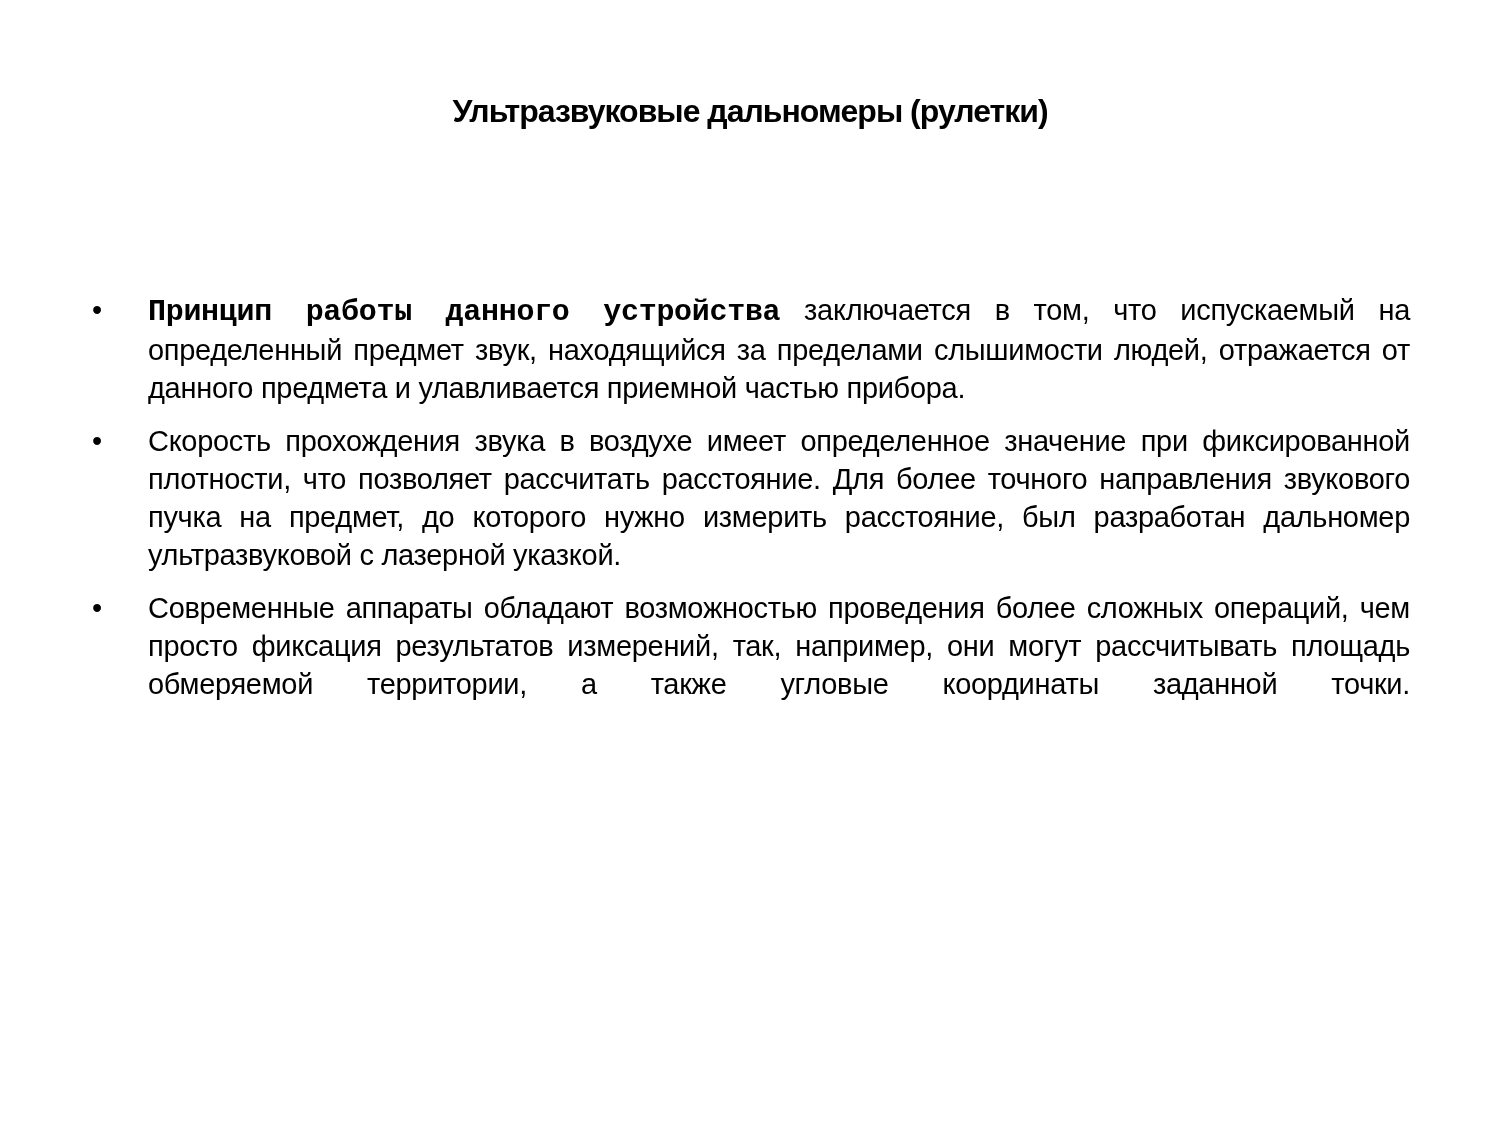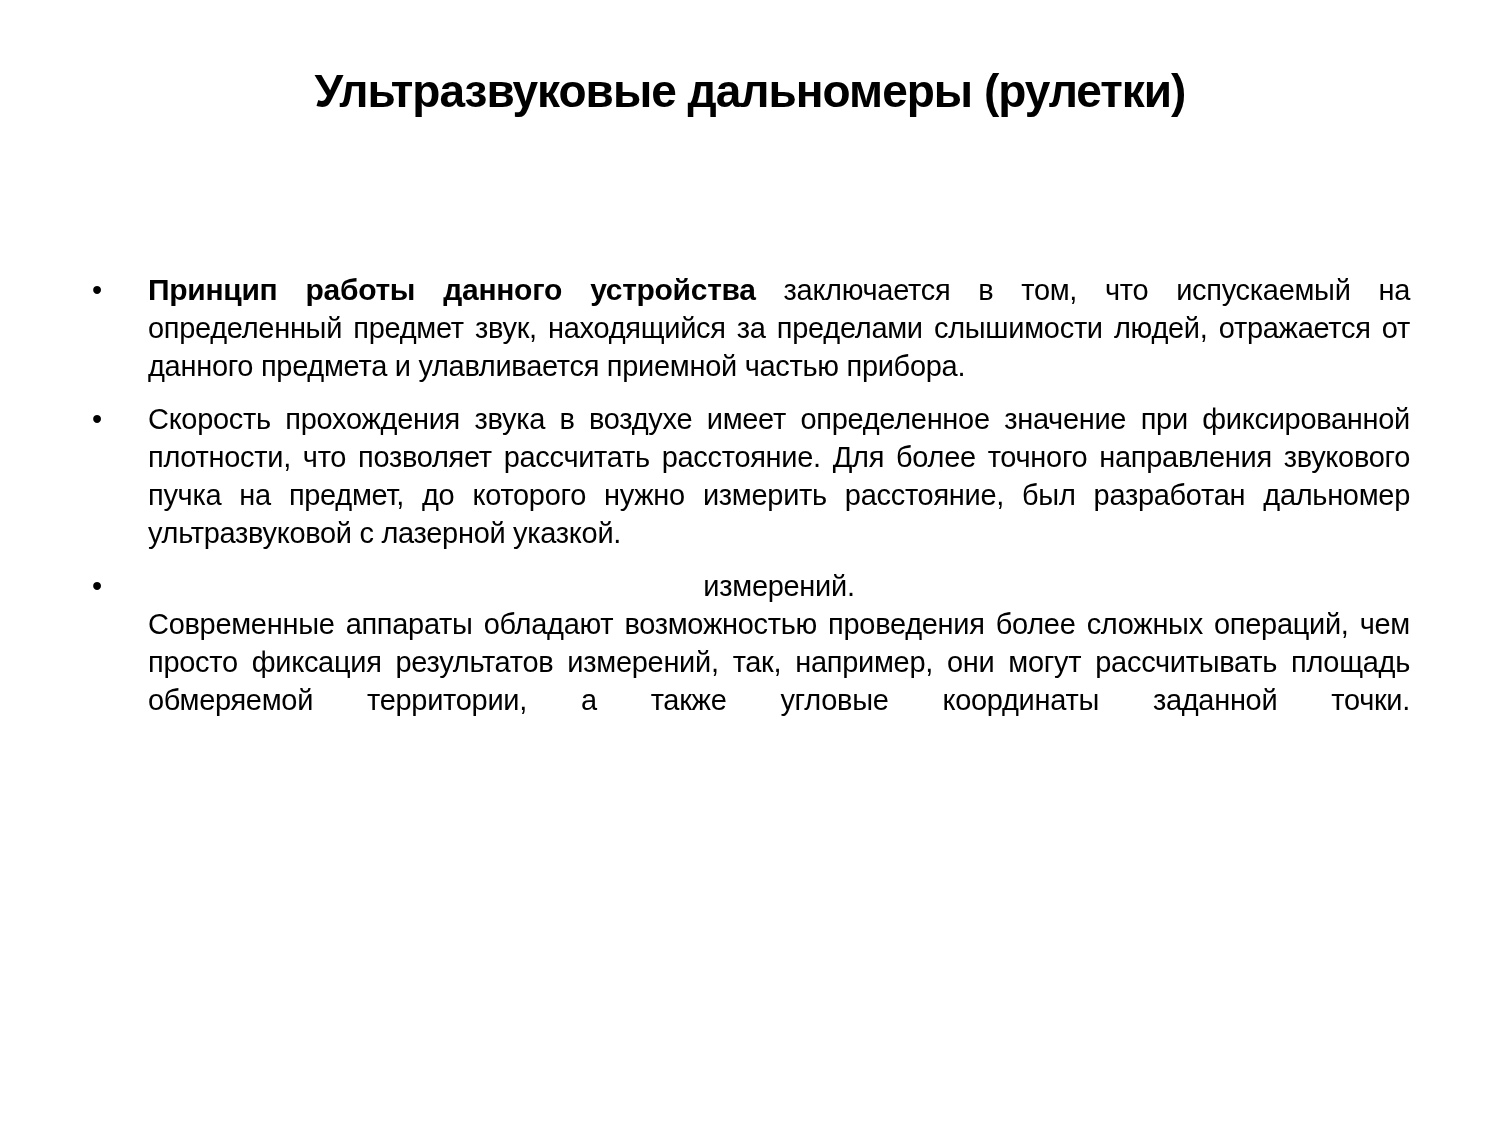--- a/index.html
+++ b/index.html
@@ -7,24 +7,24 @@
     position: relative;
     width: 1500px;
     height: 1125px;
     background: #ffffff;
     color: #000000;
     font-family: "Liberation Sans", sans-serif;
     box-sizing: border-box;
     overflow: hidden;
   }
   .title {
-    padding-top: 63px;
+    padding-top: 83px;
     text-align: center;
     font-weight: bold;
-    font-size: 46px;
+    font-size: 32px;
     line-height: 56px;
     letter-spacing: -1px;
     color: #000000;
   }
   .content {
     margin-top: 152px;
     padding-left: 85px;
     padding-right: 90px;
   }
   .bullet-item {
@@ -41,21 +41,21 @@
     line-height: 38px;
   }
   .bullet-text {
     flex: 1;
     font-size: 29px;
     line-height: 38px;
     letter-spacing: -0.3px;
     text-align: justify;
   }
   .lead-serif-bold {
-    font-family: Liberation Sans, sans-serif;
+    font-family: Liberation Mono, monospace;
     font-weight: bold;
     font-size: 30px;
   }
   .line-full {
     text-align: justify;
     text-align-last: justify;
   }
   .line-center {
     text-align: center;
   }
@@ -82,19 +82,18 @@
     <div class="bullet-item">
       <span class="marker">•</span>
       <div class="bullet-text">
         <span>Скорость прохождения звука в воздухе имеет определенное значение при фиксированной плотности, что позволяет рассчитать расстояние. Для более точного направления звукового пучка на предмет, до которого нужно измерить расстояние, был разработан дальномер ультразвуковой с лазерной указкой.</span>
       </div>
     </div>
 
     <div class="bullet-item">
       <span class="marker">•</span>
       <div class="bullet-text">
-        <div class="line-center">измерений.</div>
         <div class="para-full-last">Современные аппараты обладают возможностью проведения более сложных операций, чем просто фиксация результатов измерений, так, например, они могут рассчитывать площадь обмеряемой территории, а также угловые координаты заданной точки.</div>
       </div>
     </div>
 
   </div>
 </div>
 
 </body></html>

